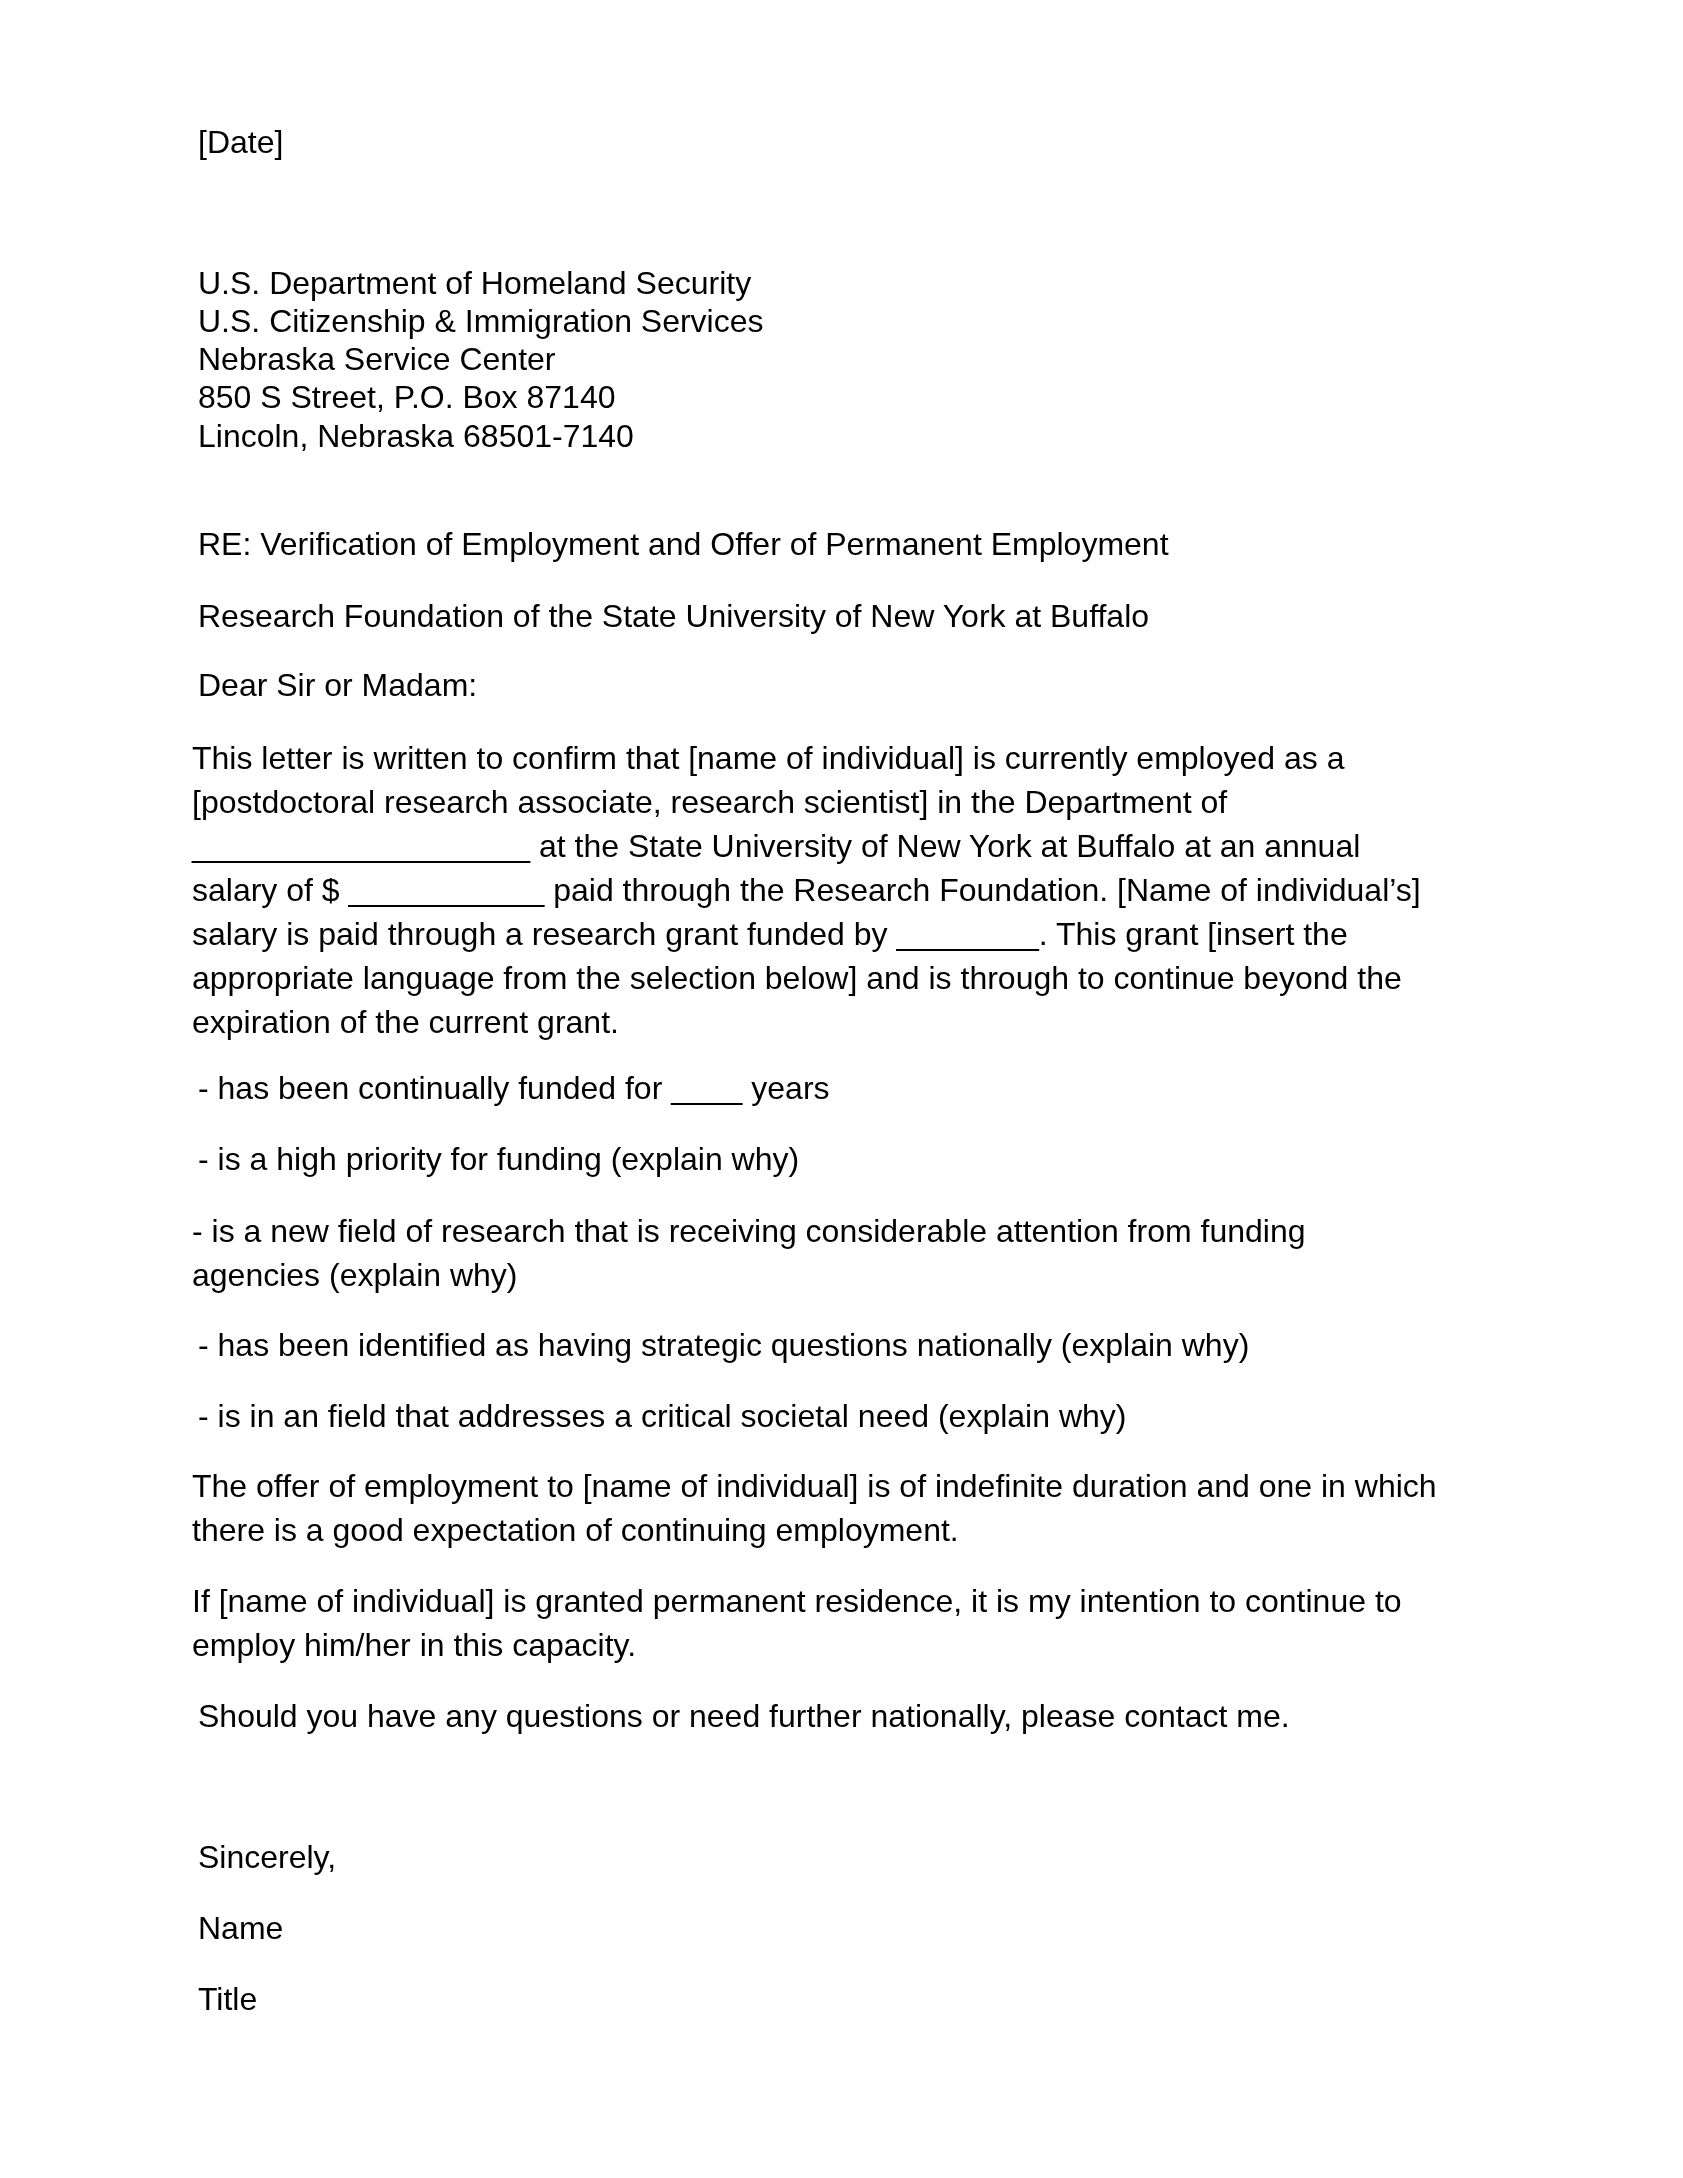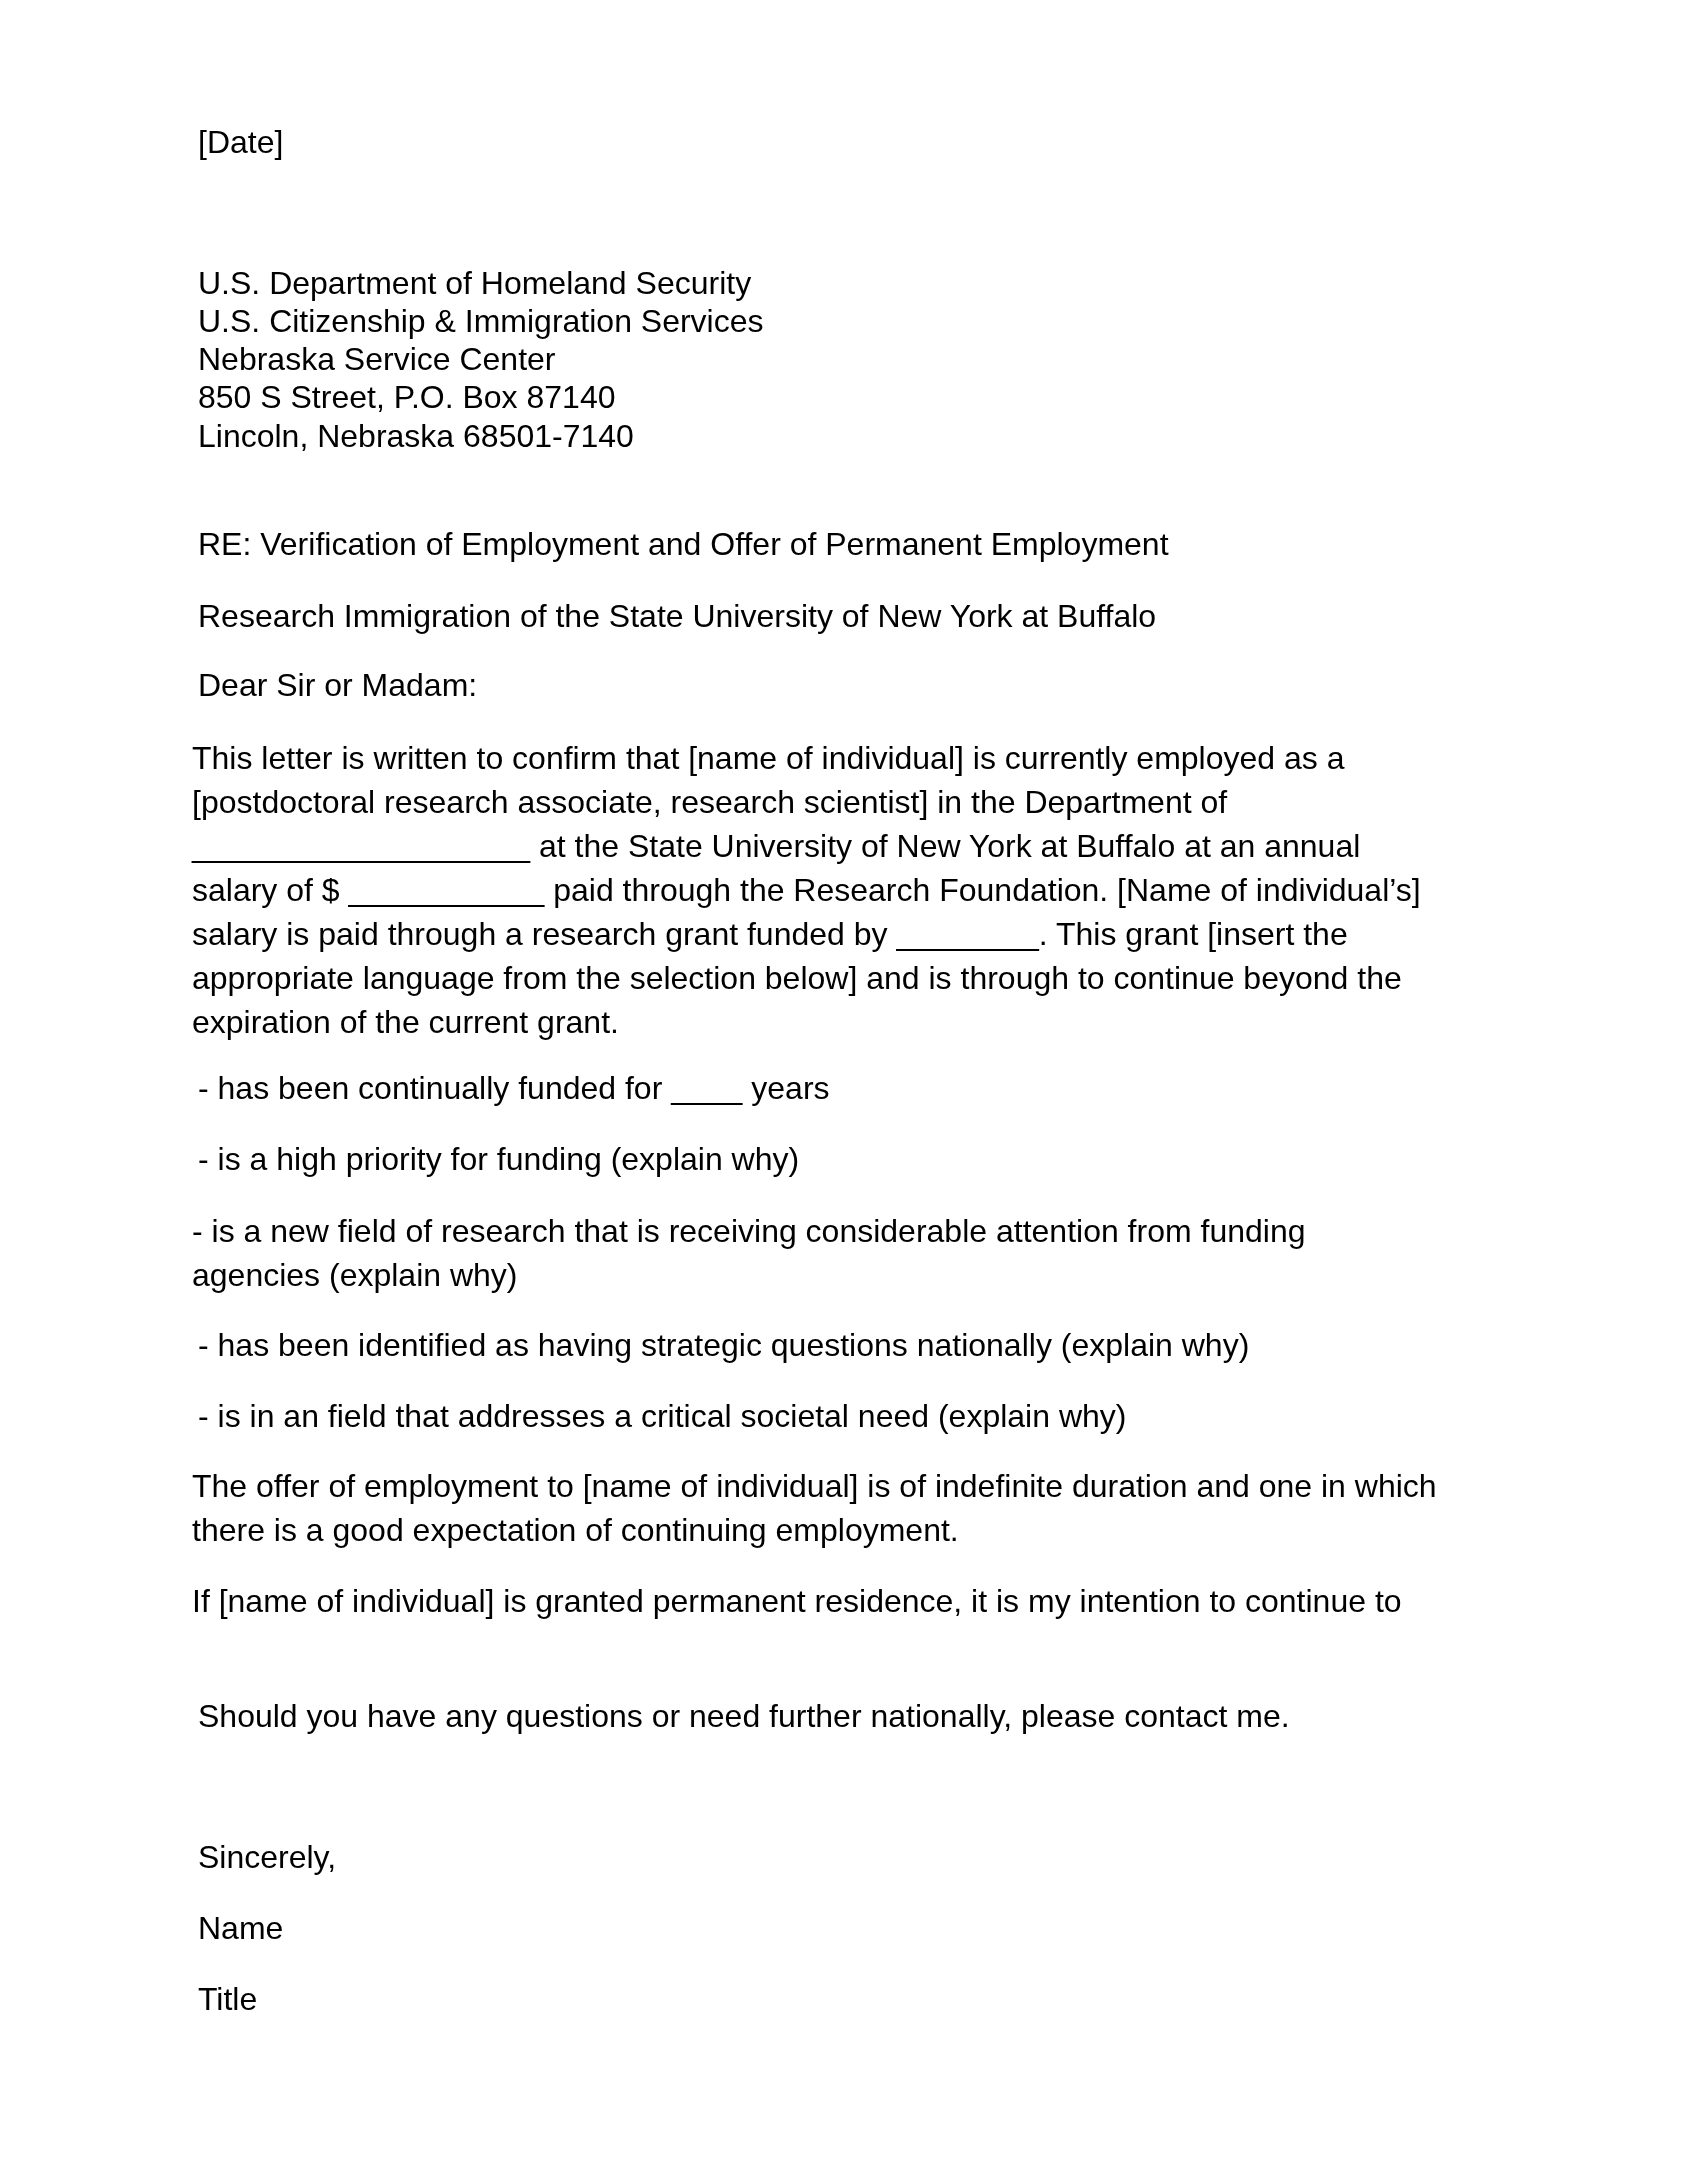--- a/index.html
+++ b/index.html
@@ -44,21 +44,21 @@
 
   <div>
     <div class="line" style="top:261px;">U.S. Department of Homeland Security</div>
     <div class="line" style="top:299px;">U.S. Citizenship &amp; Immigration Services</div>
     <div class="line" style="top:337px;">Nebraska Service Center</div>
     <div class="line" style="top:375px;">850 S Street, P.O. Box 87140</div>
     <div class="line" style="top:414px;">Lincoln, Nebraska 68501-7140</div>
   </div>
 
   <div class="line" style="top:522px;">RE: Verification of Employment and Offer of Permanent Employment</div>
-  <div class="line" style="top:594px;">Research Immigration of the State University of New York at Buffalo</div>
+  <div class="line" style="top:594px;">Research Foundation of the State University of New York at Buffalo</div>
   <div class="line" style="top:663px;">Dear Sir or Madam:</div>
 
   <div class="para" style="top:736px;">
     <span class="ln">This letter is written to confirm that [name of individual] is currently employed as a</span>
     <span class="ln">[postdoctoral research associate, research scientist] in the Department of</span>
     <span class="ln">___________________ at the State University of New York at Buffalo at an annual</span>
     <span class="ln">salary of $ ___________ paid through the Research Foundation. [Name of individual’s]</span>
     <span class="ln">salary is paid through a research grant funded by ________. This grant [insert the</span>
     <span class="ln">appropriate language from the selection below] and is through to continue beyond the</span>
     <span class="ln">expiration of the current grant.</span>
@@ -75,20 +75,21 @@
     <div class="line" style="top:1394px;">- is in an field that addresses a critical societal need (explain why)</div>
   </div>
 
   <div class="para" style="top:1464px;">
     <span class="ln">The offer of employment to [name of individual] is of indefinite duration and one in which</span>
     <span class="ln">there is a good expectation of continuing employment.</span>
   </div>
 
   <div class="para" style="top:1579px;">
     <span class="ln">If [name of individual] is granted permanent residence, it is my intention to continue to</span>
+    <span class="ln">employ him/her in this capacity.</span>
   </div>
 
   <div class="line" style="top:1694px;">Should you have any questions or need further nationally, please contact me.</div>
 
   <div class="line" style="top:1835px;">Sincerely,</div>
   <div class="line" style="top:1906px;">Name</div>
   <div class="line" style="top:1977px;">Title</div>
 
 </div>
 

